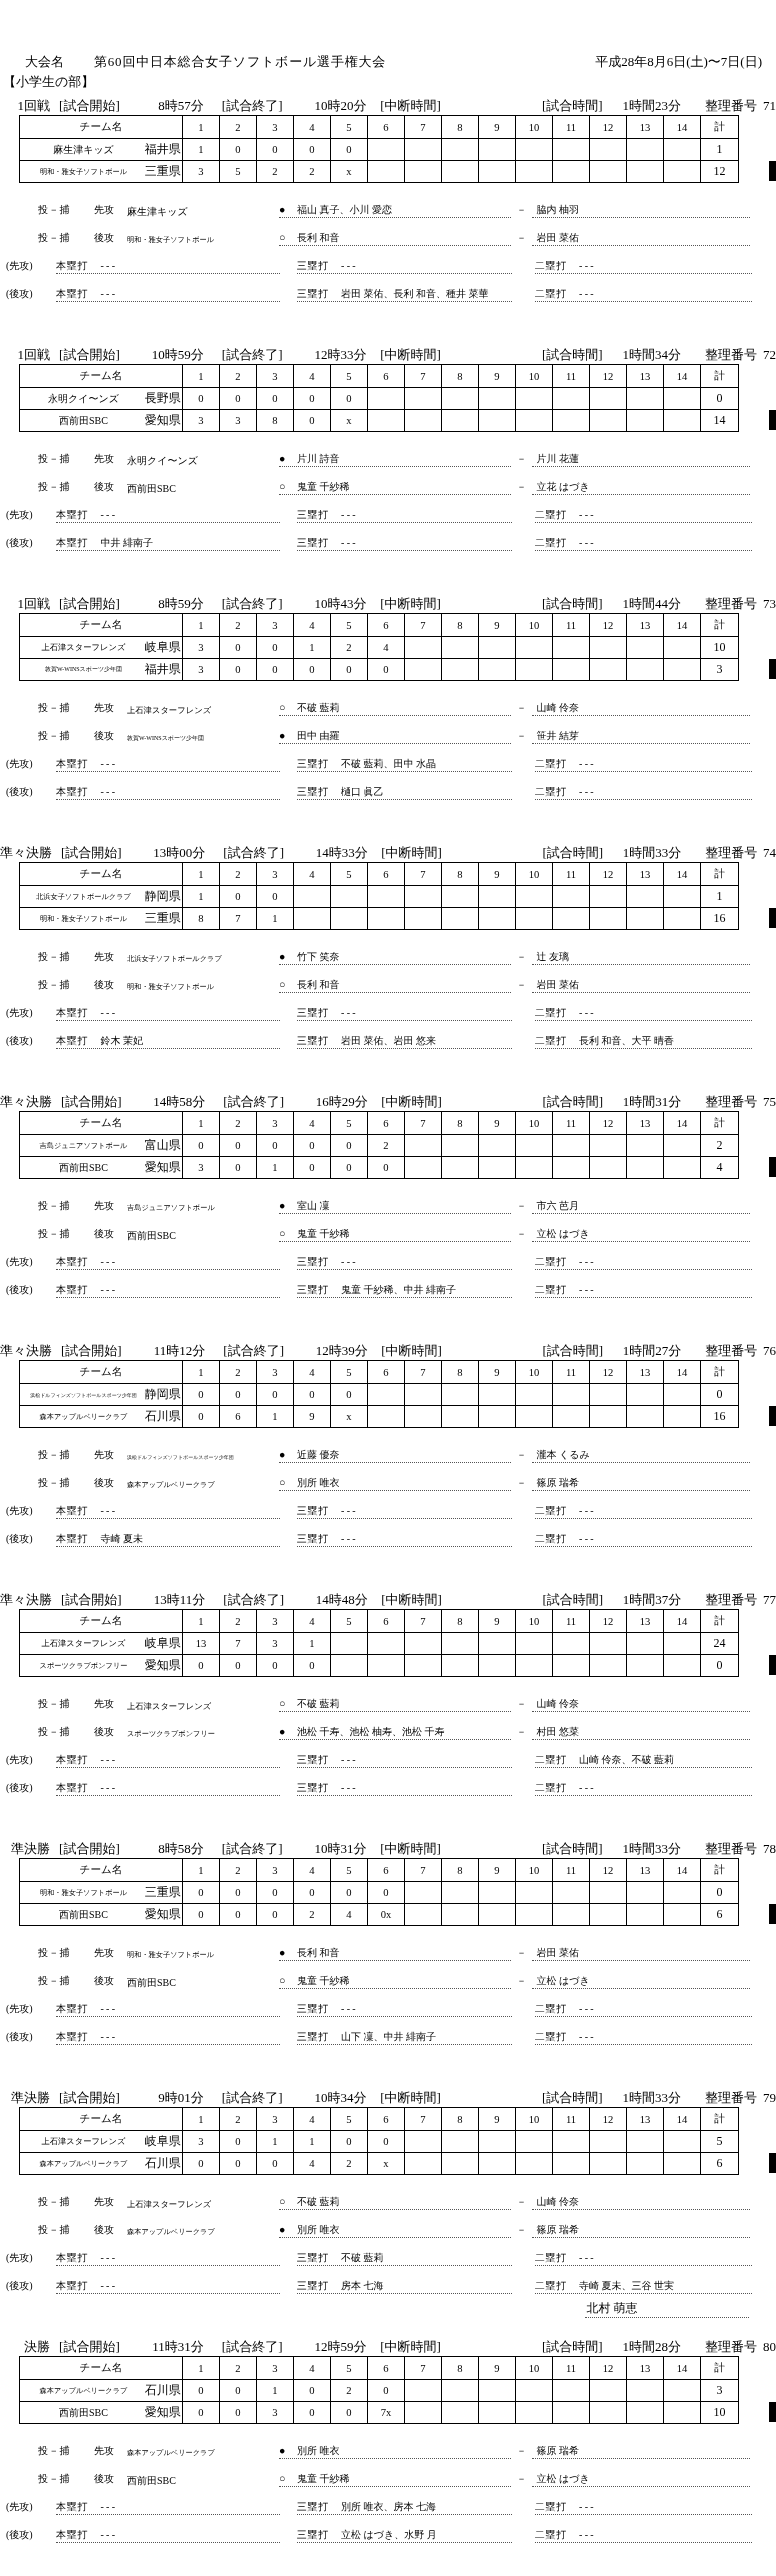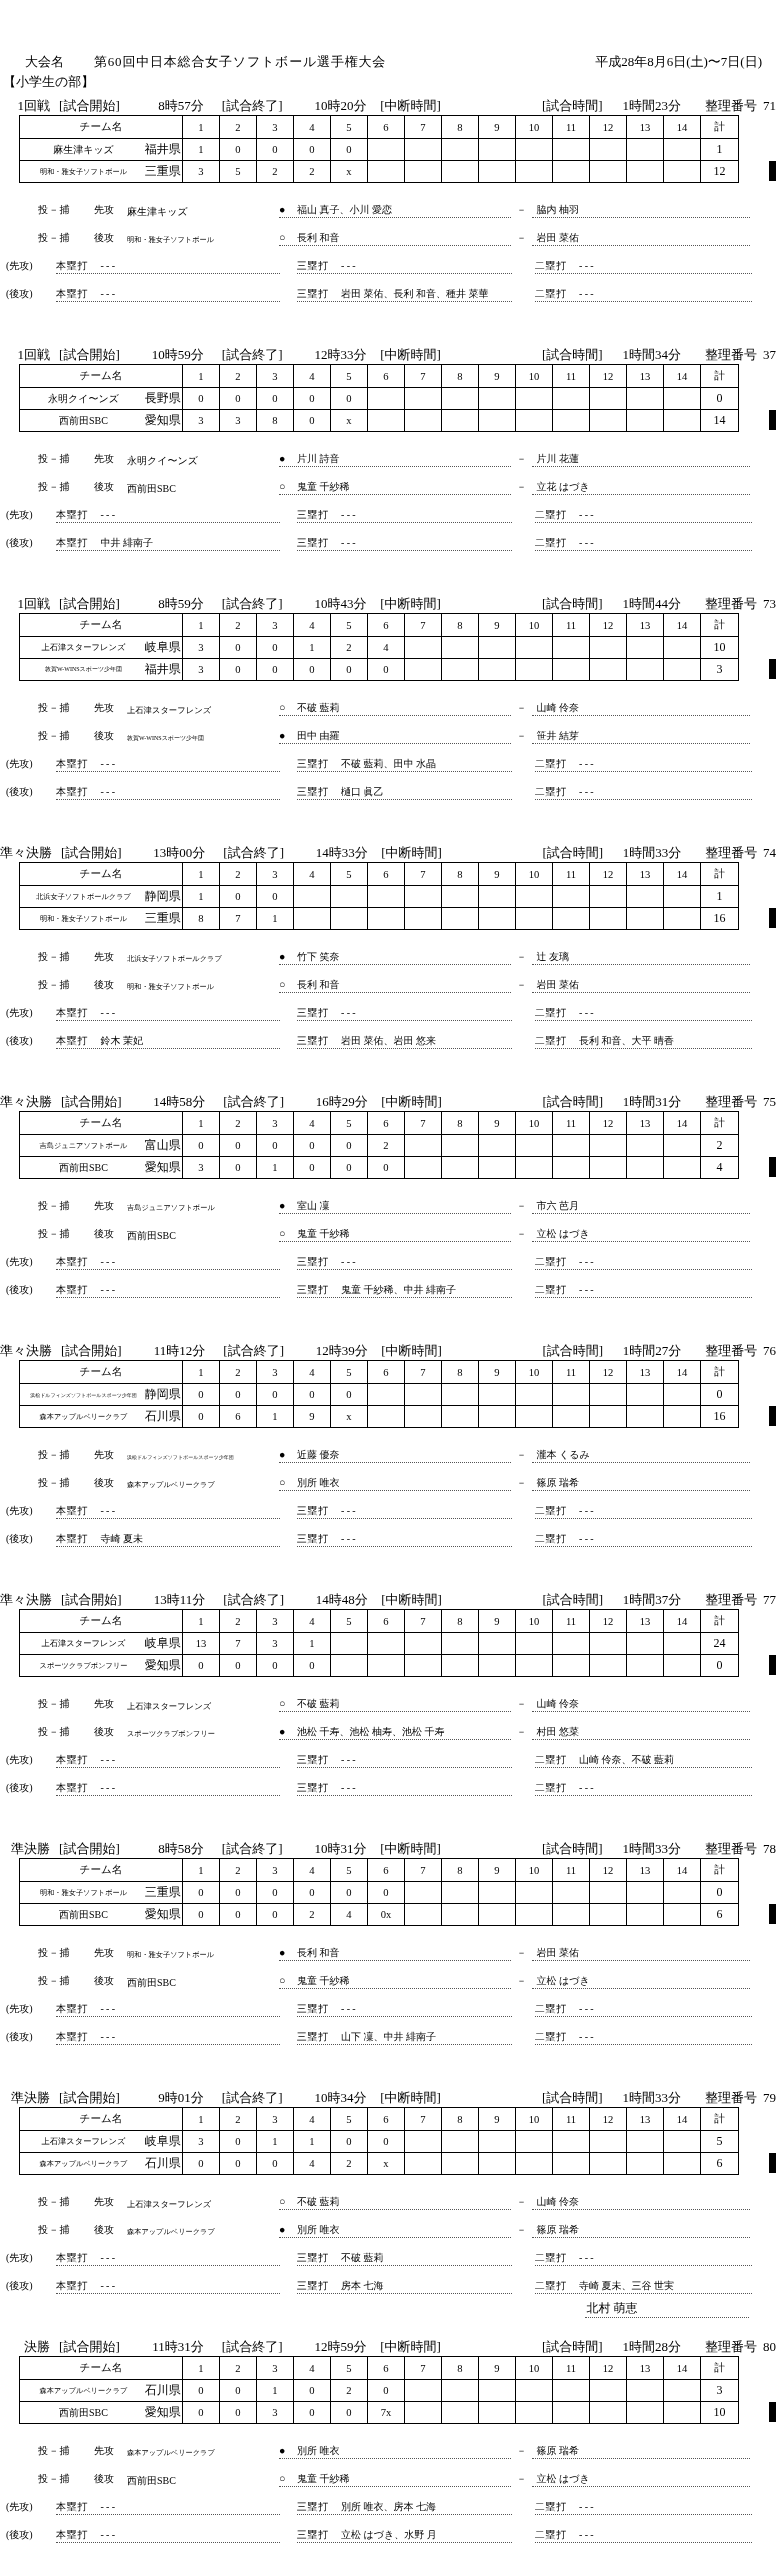--- a/index.html
+++ b/index.html
@@ -249,21 +249,21 @@
       <span class="g-round">1回戦</span>
       <span class="g-lab">[試合開始]</span>
       <span class="g-val g-start">10時59分</span>
       <span class="g-lab g-endlab">[試合終了]</span>
       <span class="g-val g-end">12時33分</span>
       <span class="g-lab g-intlab">[中断時間]</span>
       <span class="g-val g-int"></span>
       <span class="g-lab g-durlab">[試合時間]</span>
       <span class="g-val g-dur">1時間34分</span>
       <span class="g-lab g-serlab">整理番号</span>
-      <span class="g-val g-ser">37</span>
+      <span class="g-val g-ser">72</span>
     </div>
 
     <table class="score">
       <tbody>
         <tr class="head-row">
           <td class="name-col">チーム名</td>
           <td class="inn-col">1</td>
             <td class="inn-col">2</td>
             <td class="inn-col">3</td>
             <td class="inn-col">4</td>

